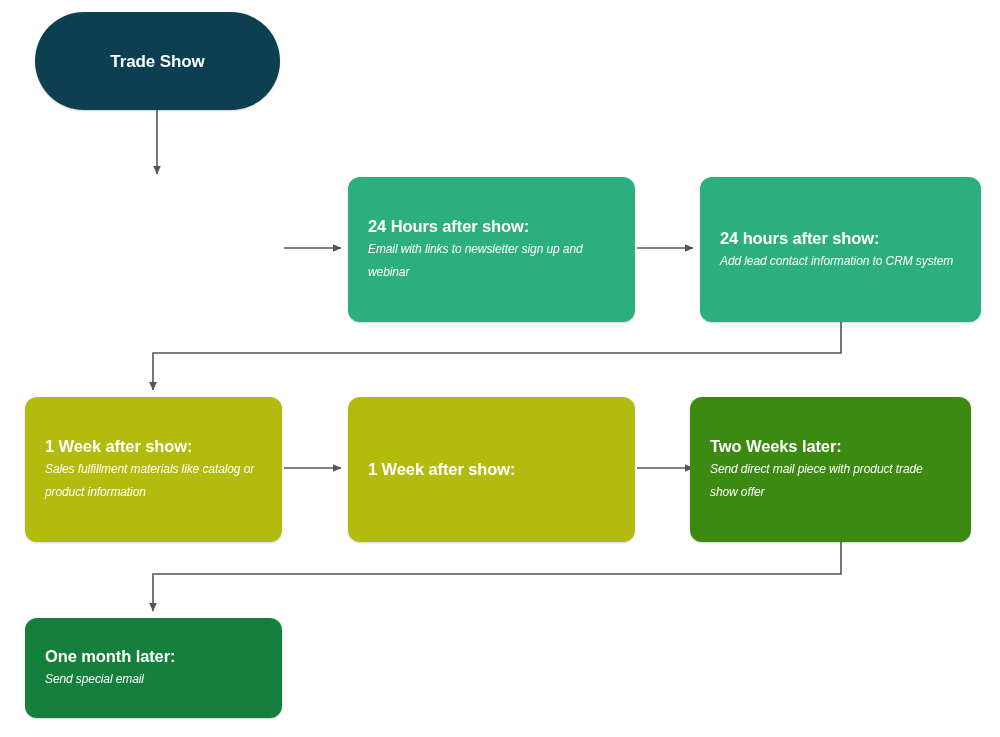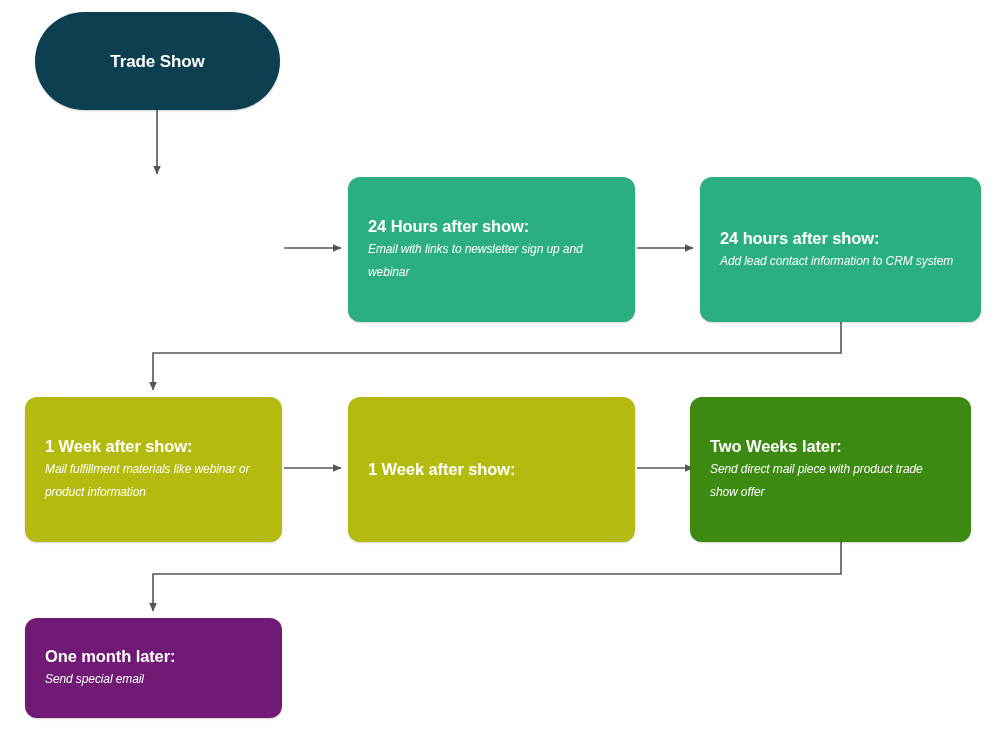--- a/index.html
+++ b/index.html
@@ -96,30 +96,30 @@
     <div class="body">Email with links to newsletter sign up and webinar</div>
   </div>
 
   <div class="node" style="left: 700px; top: 177px; width: 281px; height: 145px; background: rgb(44, 175, 126);">
     <div class="title">24 hours after show:</div>
     <div class="body">Add lead contact information to CRM system</div>
   </div>
 
   <div class="node" style="left: 25px; top: 397px; width: 257px; height: 145px; background: rgb(179, 188, 14);">
     <div class="title">1 Week after show:</div>
-    <div class="body">Mail fulfillment materials like webinar or product information</div>
+    <div class="body">Sales fulfillment materials like catalog or product information</div>
   </div>
 
   <div class="node" style="left: 348px; top: 397px; width: 287px; height: 145px; background: rgb(179, 188, 14);">
     <div class="title">1 Week after show:</div>
   </div>
 
   <div class="node" style="left: 660px; top: 397px; width: 281px; height: 145px; background: rgb(60, 138, 18); margin-left: 30px;">
     <div class="title">Two Weeks later:</div>
     <div class="body">Send direct mail piece with product trade show offer</div>
   </div>
 
-  <div class="node" style="left: 25px; top: 618px; width: 257px; height: 100px; background: #701a75;">
+  <div class="node" style="left: 25px; top: 618px; width: 257px; height: 100px; background: #15803d;">
     <div class="title">One month later:</div>
     <div class="body">Send special email</div>
   </div>
 
 </div>
 
 </body></html>

